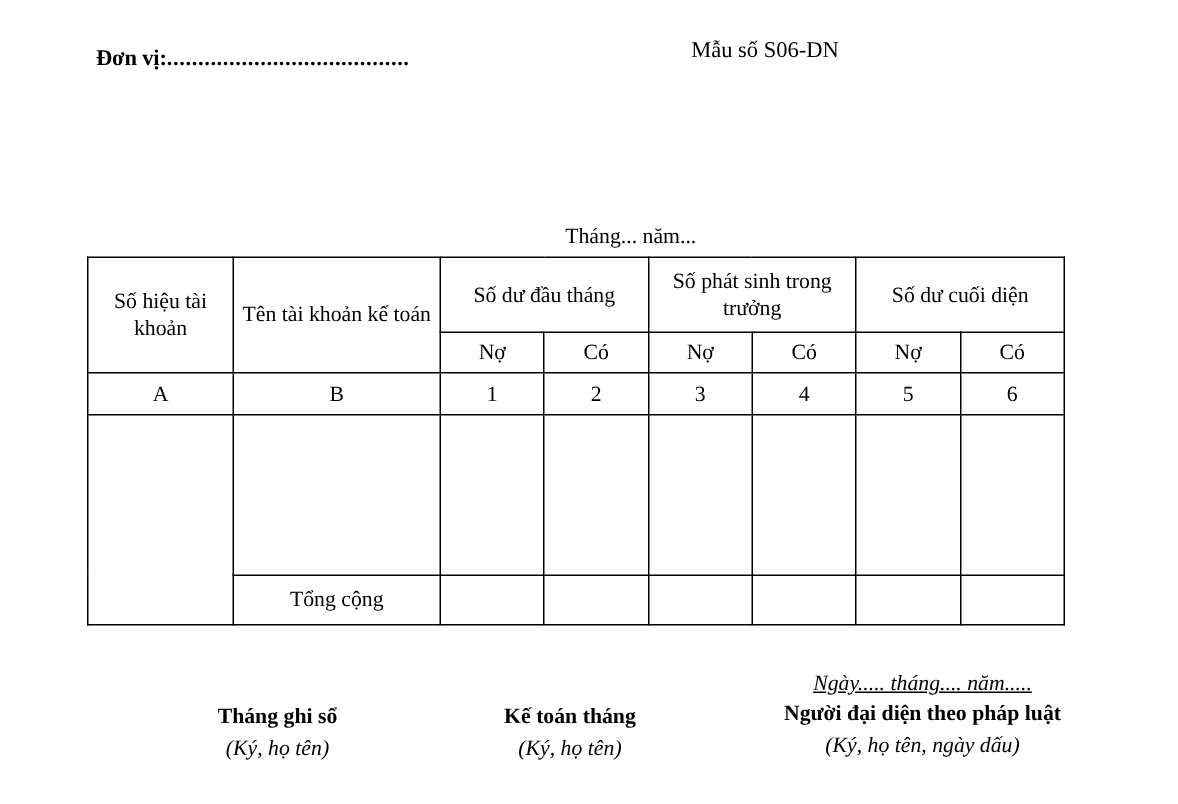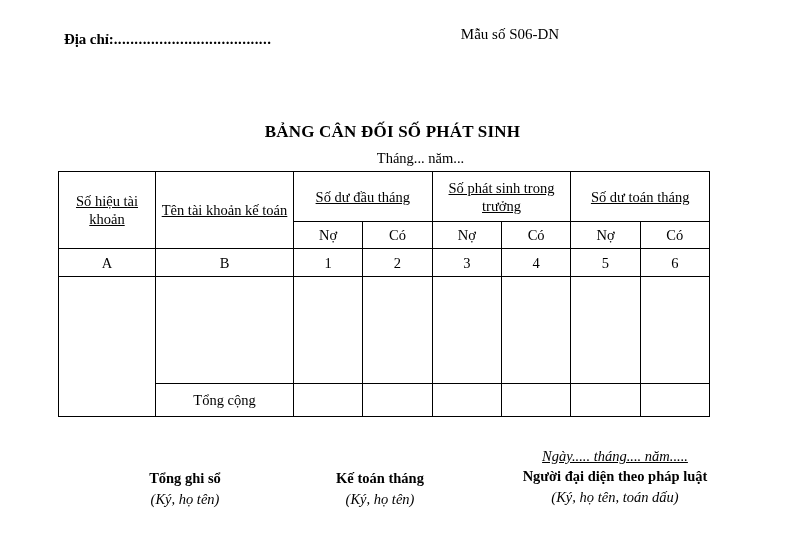--- a/index.html
+++ b/index.html
@@ -98,21 +98,21 @@
   table.balance th {
     border: 1px solid #000000;
     text-align: center;
     vertical-align: middle;
     font-weight: normal;
     font-size: 14.5px;
     line-height: 18px;
     padding: 1px 2px;
   }
   td.noline-bottom { border-bottom: none; }
-  .h-grp { height: 50px; text-decoration: underline; }
+  .h-grp { height: 50px; }
   .h-sub { height: 27px; margin-top: 36px; }
   .h-num { height: 28px; }
   .h-body { height: 106px; }
   .h-total { height: 33px; padding-left: 32px; }
   .c-code  { width: 92px; }
   .c-name  { width: 133px; }
   .c-n1    { width: 67px; }
   .c-n2    { width: 70px; }
   .c-n3    { width: 90px; }
   .c-n4    { width: 70px; }
@@ -150,39 +150,38 @@
     font-style: italic;
     line-height: 20px;
   }
 </style>
 </head>
 <body>
 
 <div class="page">
 
   <div class="hdr-left">
-    <div class="hdr-left-line"><span>Địa chỉ:</span><span class="dots">......................................</span></div>
+    <div class="hdr-left-line"><span>Đơn vị:</span><span class="dots">.......................................</span></div>
   </div>
 
   <div class="hdr-right">
     <div class="form-code">Mẫu số S06-DN</div>
   </div>
 
-  <div class="doc-title">BẢNG CÂN ĐỐI SỐ PHÁT SINH</div>
   <div class="doc-period">Tháng... năm...</div>
 
   <div class="tbl-wrap">
     <table class="balance">
       <thead>
         <tr class="h-grp">
           <th class="c-code" rowspan="2">Số hiệu tài khoản</th>
           <th class="c-name" rowspan="2">Tên tài khoản kế toán</th>
           <th colspan="2">Số dư đầu tháng</th>
           <th colspan="2">Số phát sinh trong trưởng</th>
-          <th colspan="2">Số dư toán tháng</th>
+          <th colspan="2">Số dư cuối diện</th>
         </tr>
         <tr class="h-sub">
           <th class="c-n1">Nợ</th>
           <th class="c-n2">Có</th>
           <th class="c-n3">Nợ</th>
           <th class="c-n4">Có</th>
           <th class="c-n5">Nợ</th>
           <th class="c-n6">Có</th>
         </tr>
         <tr class="h-num">
@@ -216,30 +215,30 @@
           <td></td>
           <td></td>
         </tr>
       </tbody>
     </table>
   </div>
 
   <div class="sig-area">
 
     <div class="sig-block sig-1">
-      <div class="sig-role">Tổng ghi sổ</div>
+      <div class="sig-role">Tháng ghi sổ</div>
       <div class="sig-note">(Ký, họ tên)</div>
     </div>
 
     <div class="sig-block sig-2">
       <div class="sig-role">Kế toán tháng</div>
       <div class="sig-note">(Ký, họ tên)</div>
     </div>
 
     <div class="sig-block sig-3">
       <div class="sig-date">Ngày..... tháng.... năm.....</div>
       <div class="sig-role">Người đại diện theo pháp luật</div>
-      <div class="sig-note">(Ký, họ tên, toán dấu)</div>
+      <div class="sig-note">(Ký, họ tên, ngày dấu)</div>
     </div>
 
   </div>
 
 </div>
 
 </body></html>

